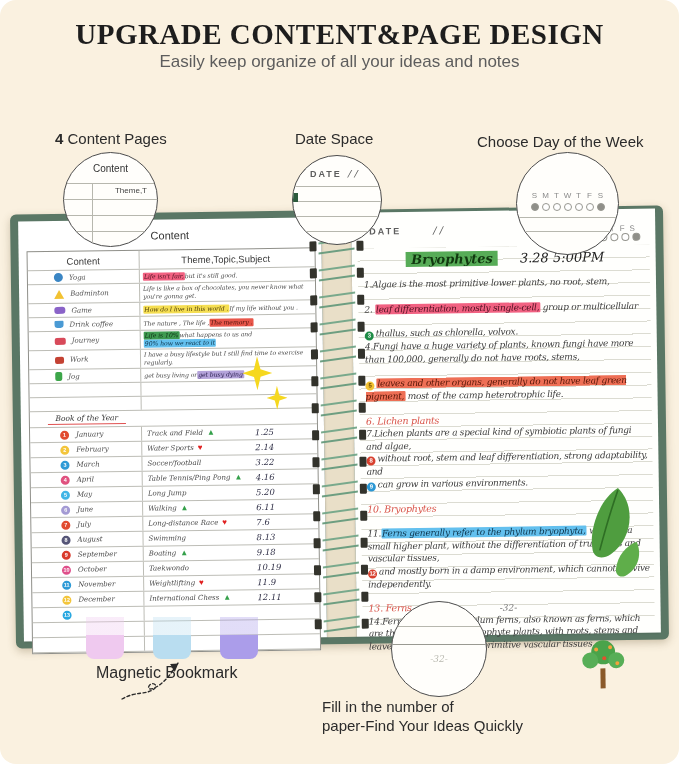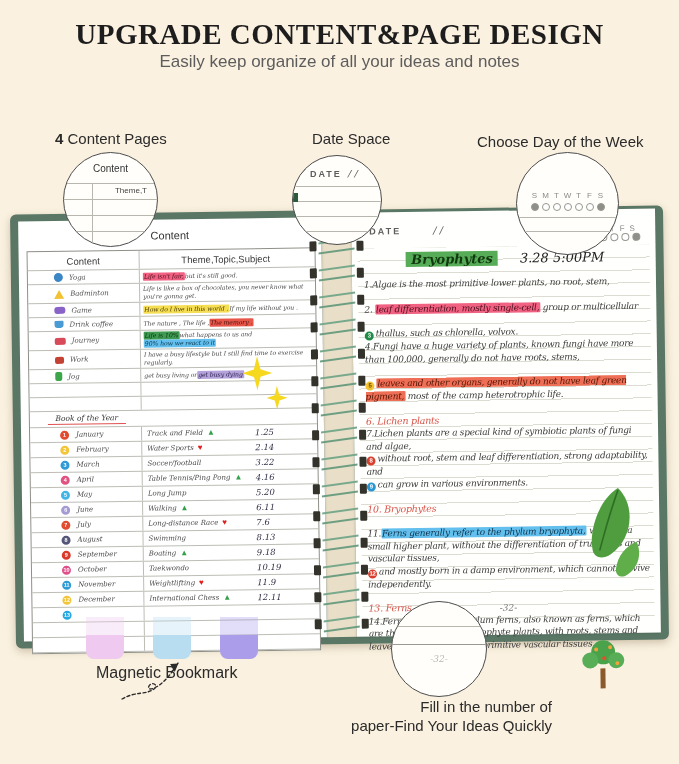--- a/index.html
+++ b/index.html
@@ -1,27 +1,27 @@
 <!DOCTYPE html>
 <html><head>
 <meta charset="utf-8">
 <style>
   html,body{margin:0;padding:0;}
   .canvas{position:relative;width:679px;height:764px;background:#faf1e0;overflow:hidden;
-          font-family:"Liberation Sans",sans-serif;color:#2b2b2b;}
+          font-family:"Liberation Sans",sans-serif;color:#2b2b2b;border-radius:16px;}
   .abs{position:absolute;}
 
   
   .hdr-title{top:18px;left:0;width:100%;text-align:center;font-family:"Liberation Serif",serif;
              font-weight:bold;font-size:29px;letter-spacing:.5px;color:#1d1d1d;}
   .hdr-sub{top:52px;left:0;width:100%;text-align:center;font-size:17px;color:#5d5d5d;}
 
   
   .callout{font-size:15px;color:#2b2b2b;}
-  .c1{top:130px;left:55px;} .c2{top:130px;left:312px;} .c3{top:133px;left:477px;}
+  .c1{top:130px;left:55px;} .c2{top:130px;left:295px;} .c3{top:133px;left:477px;}
   .b{font-weight:bold;}
 
   
   .inset{border:1.5px solid #4c4c4c;border-radius:50%;background:#fffefb;overflow:hidden;z-index:6;}
   .in1{left:63px;top:152px;width:93px;height:93px;}
   .in2{left:292px;top:155px;width:88px;height:88px;}
   .in3{left:516px;top:152px;width:101px;height:101px;}
   .in4{left:391px;top:601px;width:94px;height:94px;}
   .in-title{top:10px;left:0;width:100%;text-align:center;font-size:10px;color:#333;}
   .mini-line{left:-4px;right:-4px;height:0;border-top:1px solid #b7b7ae;}
@@ -128,21 +128,21 @@
          font-family:"DejaVu Serif",serif;font-style:italic;font-size:9px;color:#777;}
 
   
   .leaf-art{left:552px;top:278px;z-index:2;} .tree-art{left:561px;top:432px;z-index:2;}
 
   
   .btab{position:absolute;width:38px;height:42px;border-radius:0 0 8px 8px;z-index:2;}
   .btab:nth-of-type(1){left:86px;top:617px;} .btab:nth-of-type(2){left:153px;top:617px;}
   .btab:nth-of-type(3){left:220px;top:617px;}
   .lbl-bookmark{left:96px;top:664px;font-size:16px;color:#2b2b2b;}
-  .lbl-fill{left:322px;top:697px;width:230px;text-align:right;font-size:15px;color:#2b2b2b;line-height:19px;}
+  .lbl-fill{left:322px;top:697px;width:230px;text-align:left;font-size:15px;color:#2b2b2b;line-height:19px;}
   .arrow-svg{left:118px;top:655px;z-index:5;}
 </style>
 </head>
 <body>
 
 <div class="canvas">
 
   <div class="abs hdr-title">UPGRADE CONTENT&amp;PAGE DESIGN</div>
   <div class="abs hdr-sub">Easily keep organize of all your ideas and notes</div>
 

